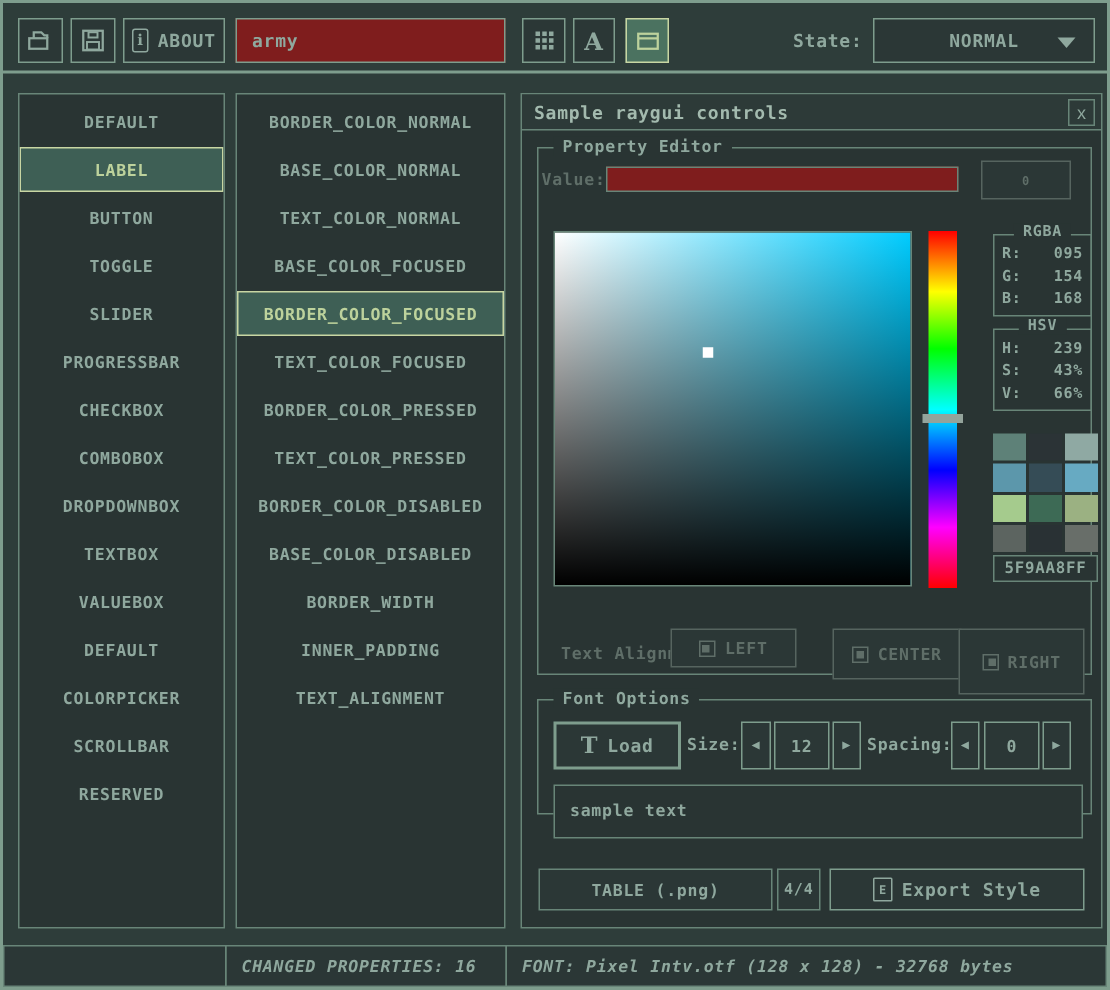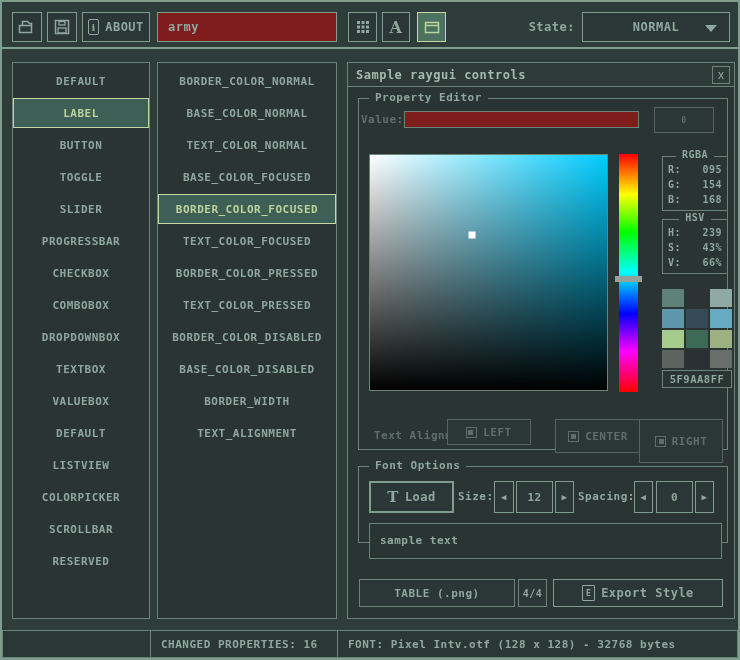--- a/index.html
+++ b/index.html
@@ -77,21 +77,21 @@
   .info-box{width:11px;height:16px;border:1px solid currentColor;border-radius:2px;
       display:flex;align-items:center;justify-content:center;font-size:10px;
       font-family:"DejaVu Serif",serif;}
   .export-doc{width:13px;height:16px;border:1px solid currentColor;border-radius:1px;
       display:flex;align-items:center;justify-content:center;font-size:8px;}
   .serif{font-family:"DejaVu Serif",serif;}
   
   .statusbar{position:absolute;left:0;top:628px;width:736px;height:28px;background:#2b3736;}
   .status-cell{position:absolute;top:0;height:28px;border:1px solid var(--border);
       display:flex;align-items:center;padding:0 10px;font-size:11px;color:var(--text);
-      white-space:nowrap;overflow:hidden;}
+      white-space:nowrap;overflow:hidden;font-style:italic;}
 </style>
 </head>
 <body>
 
 <div id="app">
 
   <div class="btn" style="left:10px;top:10px;width:30px;height:30px;">
     <span class="icon">
       <svg width="18" height="16" viewBox="0 0 18 16">
         <path d="M4.5 6.5 v-4 h5 l2 2 h2 v2" fill="none" stroke="currentColor" stroke-width="1.5"></path>
@@ -163,38 +163,38 @@
       <div class="lv-item">BUTTON</div>
       <div class="lv-item">TOGGLE</div>
       <div class="lv-item">SLIDER</div>
       <div class="lv-item">PROGRESSBAR</div>
       <div class="lv-item">CHECKBOX</div>
       <div class="lv-item">COMBOBOX</div>
       <div class="lv-item">DROPDOWNBOX</div>
       <div class="lv-item">TEXTBOX</div>
       <div class="lv-item">VALUEBOX</div>
       <div class="lv-item">DEFAULT</div>
-      <div class="lv-item">LISTVIEW</div>
       <div class="lv-item">COLORPICKER</div>
       <div class="lv-item">SCROLLBAR</div>
       <div class="lv-item">RESERVED</div>
     </div>
 
   <div class="lv" style="left:155px;top:60px;width:180px;height:557px;" id="properties-list">
       <div class="lv-item">BORDER_COLOR_NORMAL</div>
       <div class="lv-item">BASE_COLOR_NORMAL</div>
       <div class="lv-item">TEXT_COLOR_NORMAL</div>
       <div class="lv-item">BASE_COLOR_FOCUSED</div>
       <div class="lv-item selected">BORDER_COLOR_FOCUSED</div>
       <div class="lv-item">TEXT_COLOR_FOCUSED</div>
       <div class="lv-item">BORDER_COLOR_PRESSED</div>
       <div class="lv-item">TEXT_COLOR_PRESSED</div>
       <div class="lv-item">BORDER_COLOR_DISABLED</div>
       <div class="lv-item">BASE_COLOR_DISABLED</div>
       <div class="lv-item">BORDER_WIDTH</div>
+      <div class="lv-item">INNER_PADDING</div>
       <div class="lv-item">TEXT_ALIGNMENT</div>
     </div>
 
   <div class="win">
     <div class="win-titlebar">
       <span class="win-title">Sample raygui controls</span>
     </div>
     <button class="win-close">x</button>
 
     <div class="groupbox" style="left:10px;top:35px;width:370px;height:352px;">

